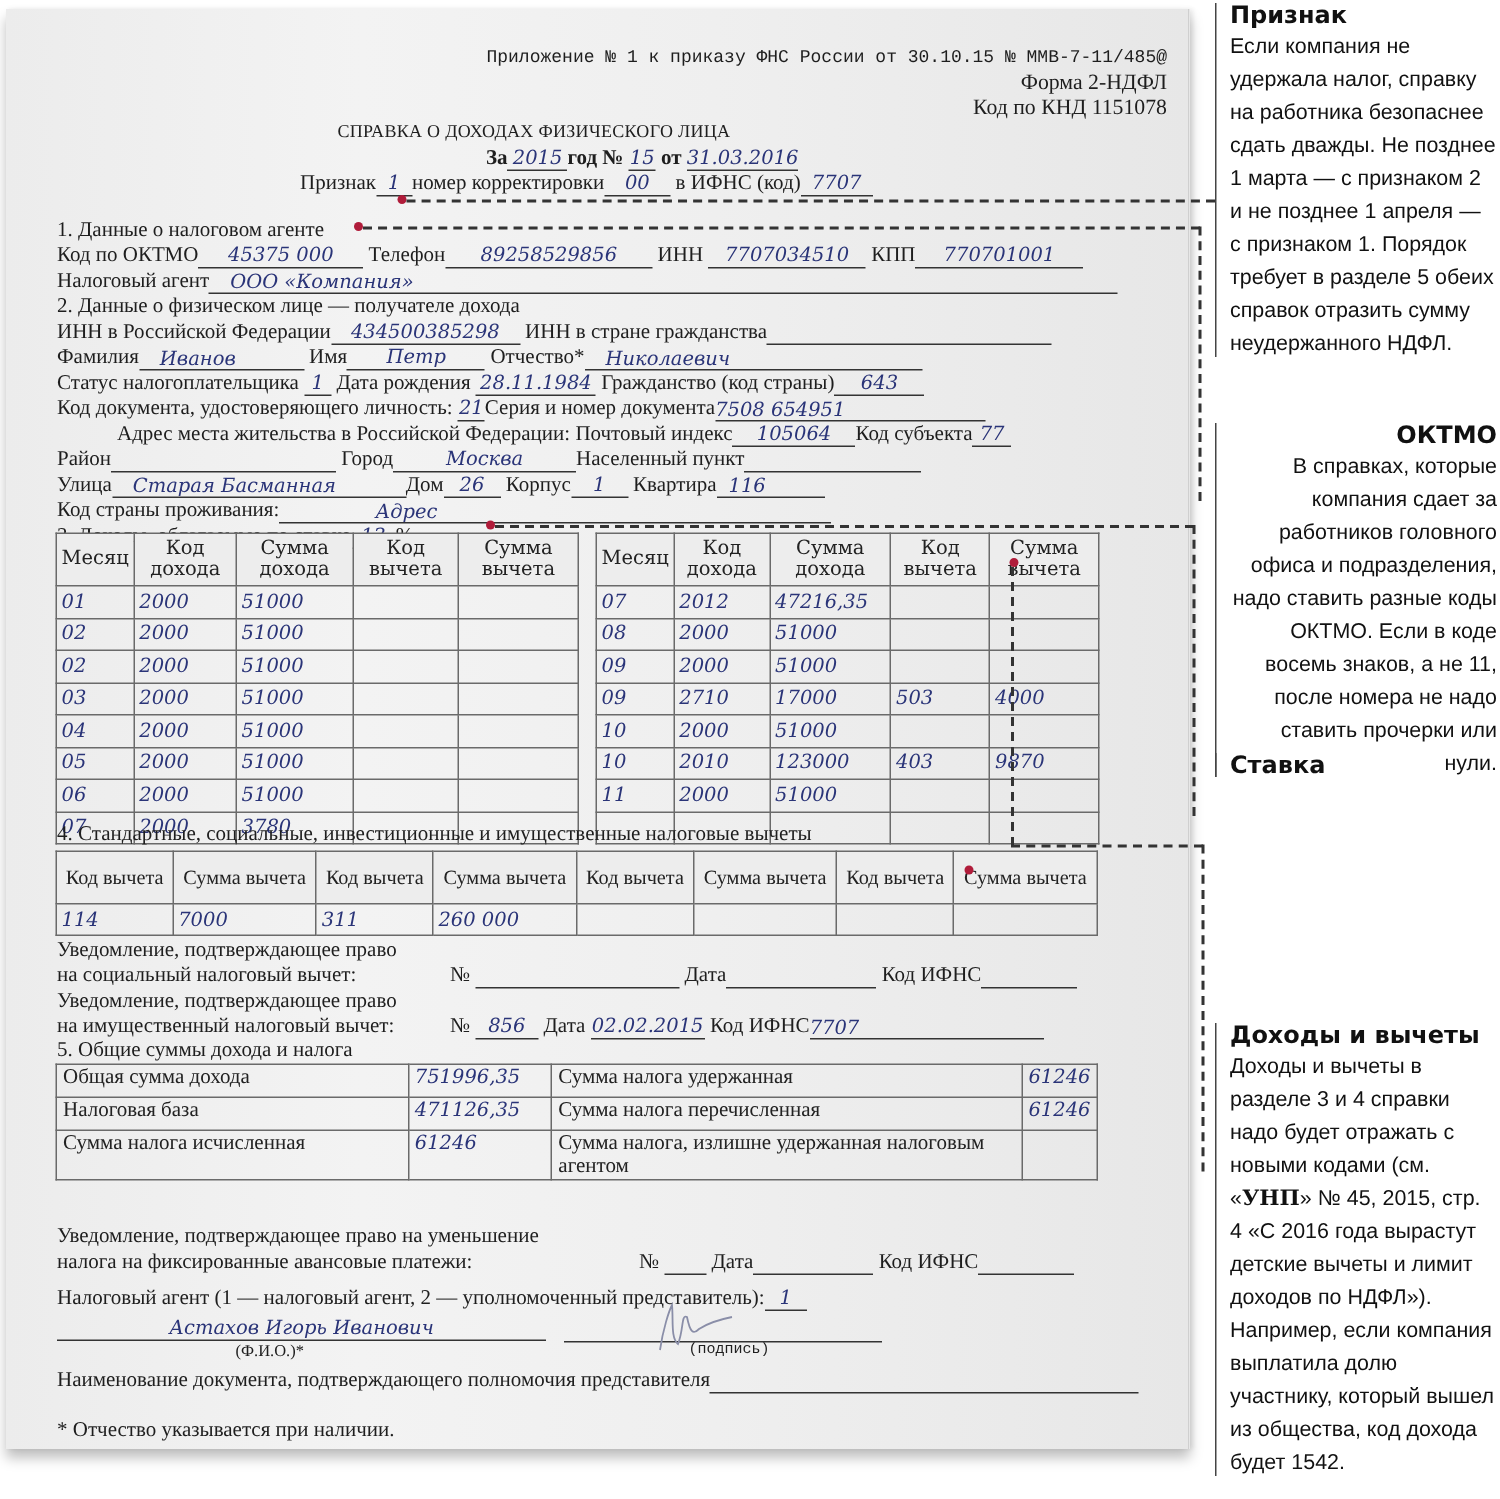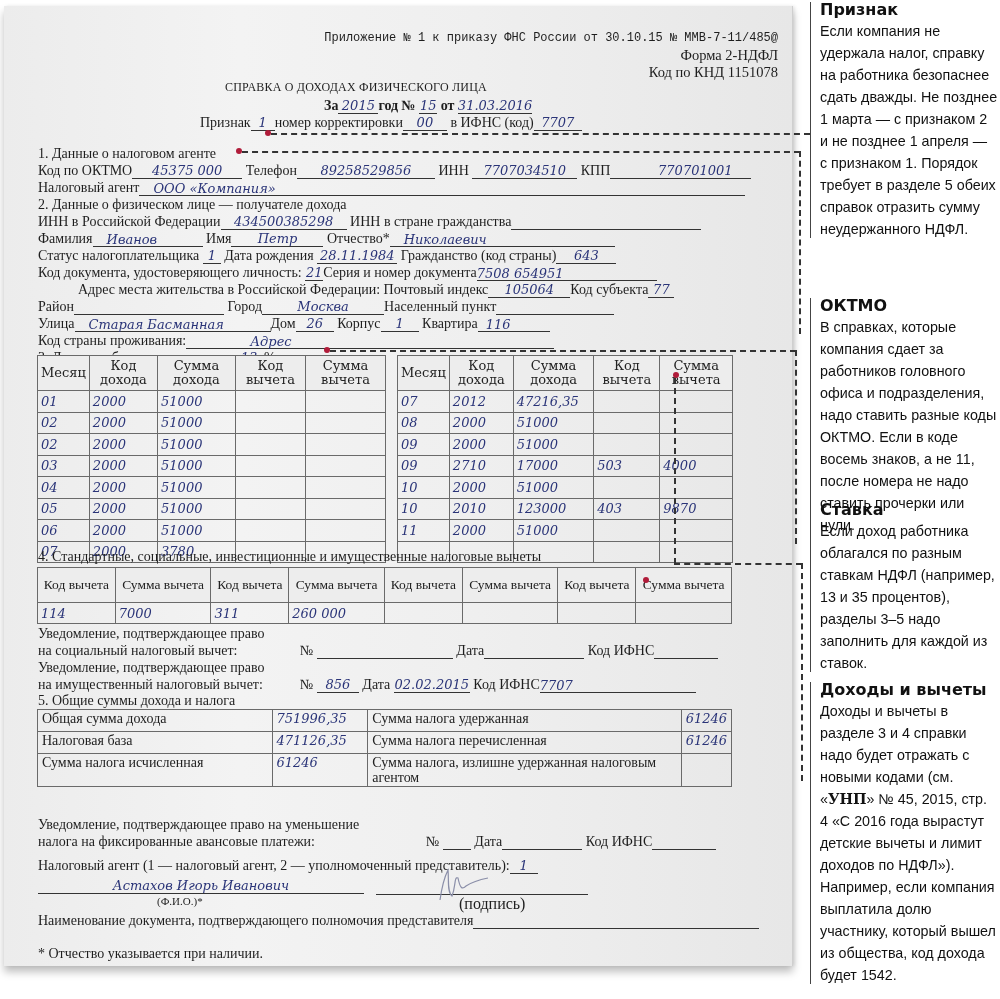--- a/index.html
+++ b/index.html
@@ -50,21 +50,21 @@
 <div class="abs title" style="top:80px; left:225px;">СПРАВКА О ДОХОДАХ ФИЗИЧЕСКОГО ЛИЦА</div>
 <div class="abs t" style="top:97px; left:288px; font-weight:bold;margin-left:36px;">
   <span>За</span><span class="fill hw" style="width:40px; font-weight:normal;">2015</span><span>год №</span> <span class="fill hw" style="width:18px; font-weight:normal;">15</span> <span>от</span> <span class="fill hw" style="width:74px; font-weight:normal;">31.03.2016</span>
 </div>
 <div class="abs t" style="top:114px; left:200px;">
   <span>Признак</span><span class="fill hw" style="width:24px;">1</span><span>номер корректировки</span><span class="fill hw" style="width:44px;">00</span> <span>в ИФНС (код)</span><span class="fill hw" style="width:48px;">7707</span>
 </div>
 
 <div class="abs t" style="top:145px; left:38px;">1. Данные о налоговом агенте</div>
 <div class="abs t" style="top:162px; left:38px;">
-  <span>Код по ОКТМО</span><span class="fill hw" style="width:110px;">45375 000</span> <span>Телефон</span><span class="fill hw" style="width:138px;">89258529856</span> <span>ИНН</span> <span class="fill hw" style="width:105px;">7707034510</span> <span>КПП</span><span class="fill hw" style="width:112px;padding-left:29px;">770701001</span>
+  <span>Код по ОКТМО</span><span class="fill hw" style="width:110px;">45375 000</span> <span>Телефон</span><span class="fill hw" style="width:138px;">89258529856</span> <span>ИНН</span> <span class="fill hw" style="width:105px;">7707034510</span> <span>КПП</span><span class="fill hw" style="width:112px;">770701001</span>
 </div>
 <div class="abs t" style="top:179px; left:38px;">
   <span>Налоговый агент</span><span class="fill hw fill-l" style="width:606px;">ООО «Компания»</span>
 </div>
 
 <div class="abs t" style="top:196px; left:38px;font-family:Liberation Serif, serif;">2. Данные о физическом лице — получателе дохода</div>
 <div class="abs t" style="top:213px; left:38px;">
   <span>ИНН в Российской Федерации</span><span class="fill hw" style="width:126px;text-align:center;">434500385298</span> <span>ИНН в стране гражданства</span><span class="fill hw" style="width:190px;"></span>
 </div>
 <div class="abs t" style="top:230px; left:38px;">
@@ -307,21 +307,21 @@
   <span>Налоговый агент (1 — налоговый агент, 2 — уполномоченный представитель):</span><span class="fill hw" style="width:28px;">1</span>
 </div>
 <div class="abs t" style="top:877px; left:38px;">
   <span class="fill hw" style="width:326px;">Астахов Игорь Иванович</span>
 </div>
 <div class="abs" style="top:878px; left:376px; width:212px; height:16px; border-bottom:1px solid #333;"></div>
 <svg class="sig" viewBox="0 0 60 40">
   <path d="M8 34 C 10 20, 14 8, 16 4 C 17 14, 15 26, 20 30 C 24 20, 22 10, 26 12 C 28 22, 30 24, 34 20 C 40 16, 46 14, 56 12" fill="none" stroke="#8a8ea8" stroke-width="1.2"></path>
 </svg>
 <div class="abs" style="top:895px; left:157px; font-size:11px;">(Ф.И.О.)*</div>
-<div class="abs" style="top:895px; left:459px; font-size:16px;">(подпись)</div>
+<div class="abs" style="top:895px; left:459px; font-size:10px;font-family:Liberation Mono, monospace;">(подпись)</div>
 <div class="abs t" style="top:912px; left:38px;">
   <span>Наименование документа, подтверждающего полномочия представителя</span><span class="fill" style="width:286px;"></span>
 </div>
 <div class="abs t" style="top:945px; left:38px;">* Отчество указывается при наличии.</div>
 
 <div class="dot" style="left:265px; top:130px;"></div>
 <div class="dash-h" style="left:271px; top:133px; width:539px;"></div>
 
 <div class="dot" style="left:236px; top:148px;"></div>
 <div class="dash-h" style="left:242px; top:151px; width:558px;"></div>
@@ -335,27 +335,26 @@
 <div class="dash-v" style="left:674px; top:378px; height:186px;"></div>
 <div class="dash-h" style="left:674px; top:563px; width:128px;"></div>
 <div class="dot" style="left:643px; top:577px;"></div>
 <div class="dash-v" style="left:801px; top:563px; height:218px;"></div>
 
 <div class="side" style="top:0px;">
   <div class="bar"></div>
   <h3>Признак</h3>
   <p>Если компания не удержала налог, справку на работника безопаснее сдать дважды. Не позднее 1 марта — с признаком 2 и не позднее 1 апреля — с признаком 1. Порядок требует в разделе 5 обеих справок отразить сумму неудержанного НДФЛ.</p>
 </div>
-<div class="side" style="top:296px;">
+<div class="side" style="top:280px;text-align:right;">
   <div class="bar"></div>
   <h3>ОКТМО</h3>
   <p>В справках, которые компания сдает за работников головного офиса и подразделения, надо ставить разные коды ОКТМО. Если в коде восемь знаков, а не 11, после номера не надо ставить прочерки или нули.</p>
 </div>
 <div class="side" style="top:500px;">
   <div class="bar"></div>
   <h3>Ставка</h3>
-  <p>Если доход работника облагался по разным ставкам НДФЛ (например, 13 и 35 процентов), разделы 3–5 надо заполнить для каждой из ставок.</p>
 </div>
 <div class="side" style="top:680px;">
   <div class="bar"></div>
   <h3>Доходы и вычеты</h3>
   <p><span>Доходы и вычеты в разделе 3 и 4 справки надо будет отражать с новыми кодами (см. «</span><b style="font-family:'DejaVu Serif',serif;">УНП</b><span>» № 45, 2015, стр. 4 «С 2016 года вырастут детские вычеты и лимит доходов по НДФЛ»). Например, если компания выплатила долю участнику, который вышел из общества, код дохода будет 1542.</span></p>
 </div>
 
 </body></html>

